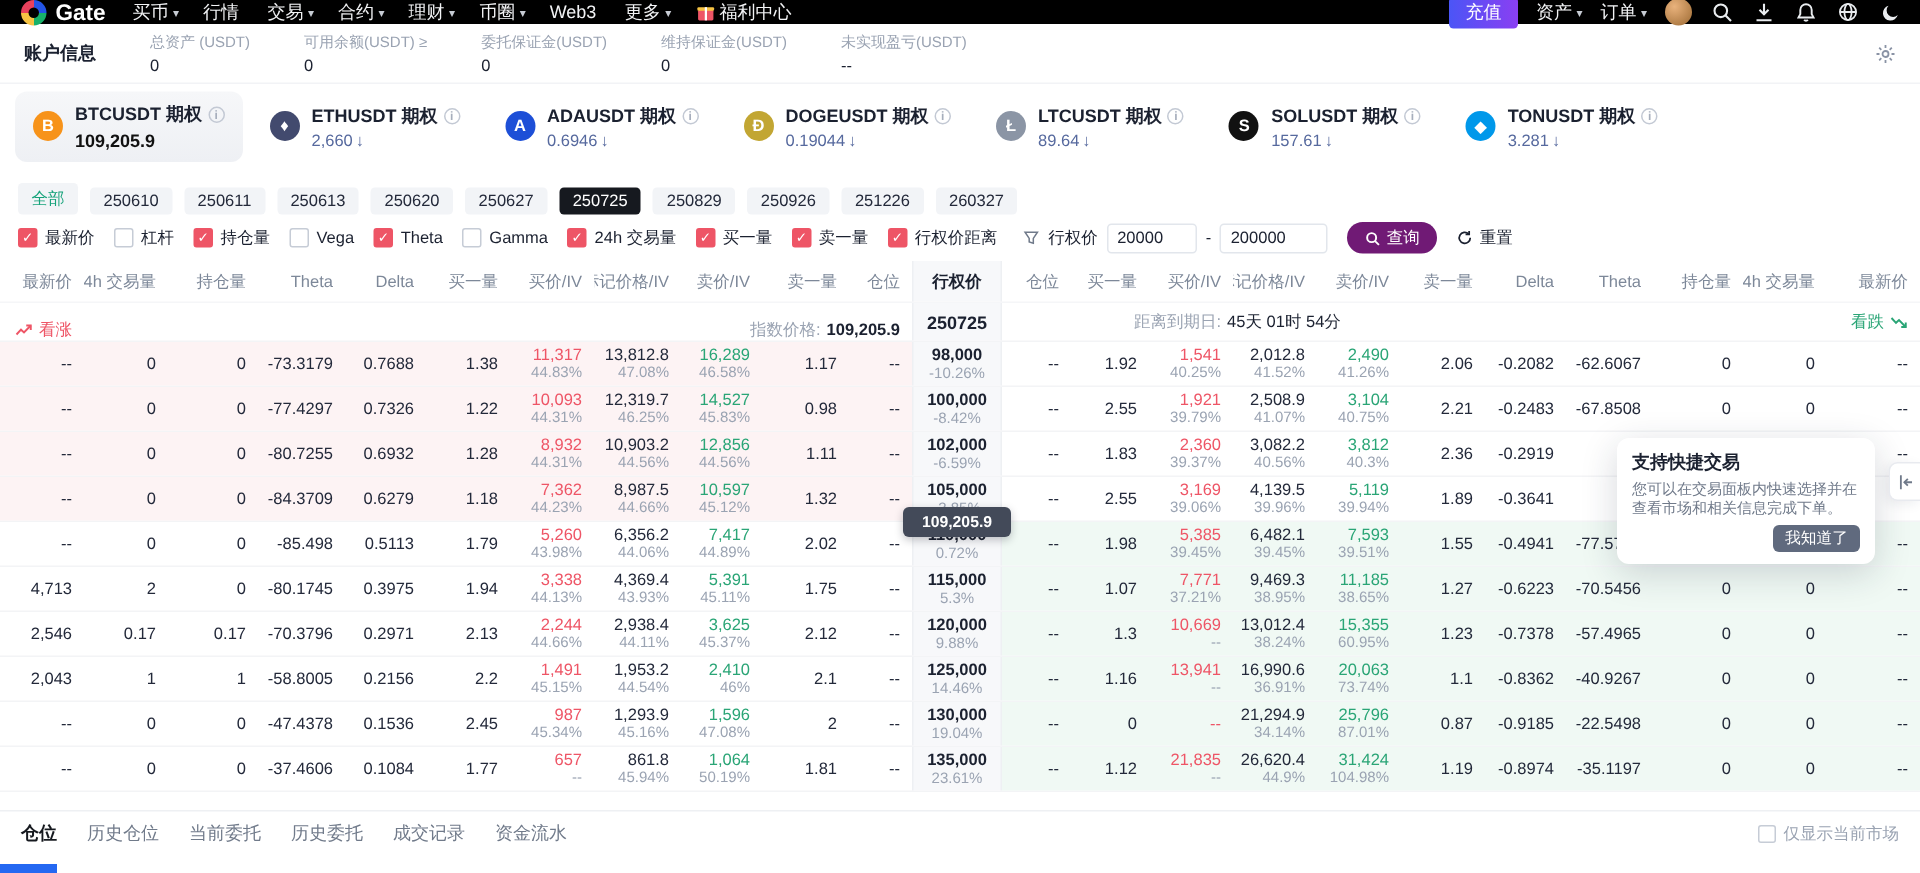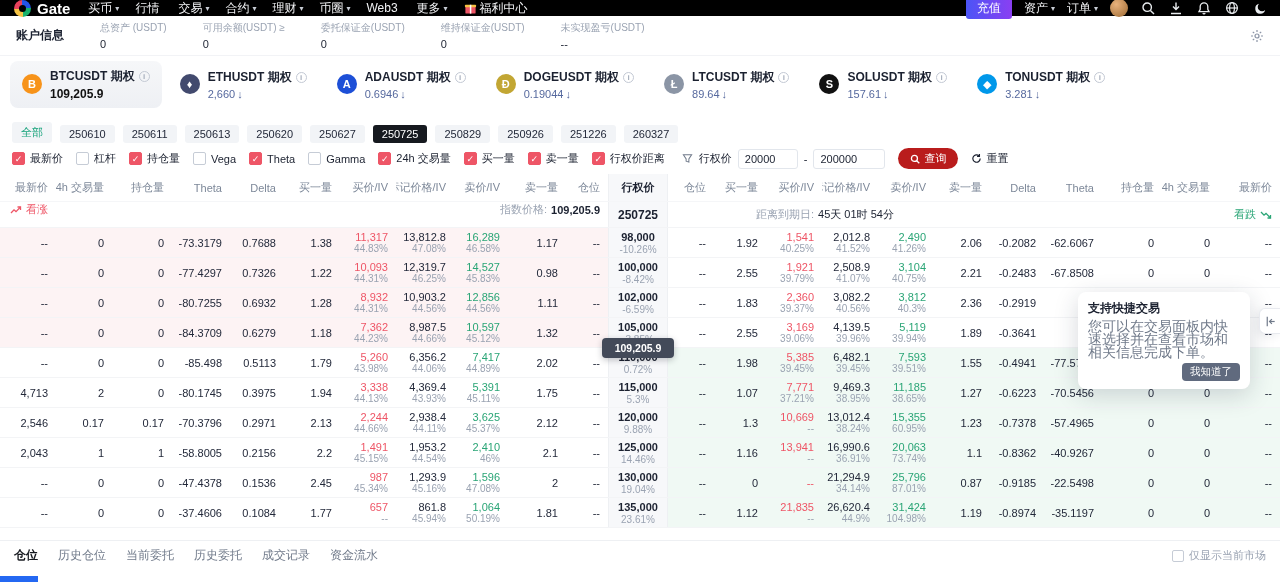--- a/index.html
+++ b/index.html
@@ -53,35 +53,35 @@
 
   
   .filters { height:31px; display:flex; align-items:center; gap:13px; padding:0 12px; font-size:11px; }
   .fcheck { display:flex; align-items:center; gap:5px; cursor:pointer; white-space:nowrap; }
   .box { width:13px; height:13px; border:1px solid #c6ccd6; border-radius:2px; background:#fff; display:flex; align-items:center; justify-content:center; flex:none; }
   .fcheck.checked .box { background:#ee5566; border-color:#ee5566; }
   .fcheck.checked .box::after { content:"✓"; color:#fff; font-size:9px; font-weight:700; }
   .strike-filter { display:flex; align-items:center; gap:6px; margin-left:4px; }
   .sf-input { width:60px; height:20px; border:1px solid #e2e6ec; border-radius:3px; font-size:11px; padding:0 6px; color:#1b2130; font-family:inherit; }
   .sf-input.max { width:72px; }
-  .search-btn { display:flex; align-items:center; gap:4px; background:#b91c1c; color:#fff; border-radius:12px; padding:3px 12px; cursor:pointer; }
+  .search-btn { display:flex; align-items:center; gap:4px; background:#701a75; color:#fff; border-radius:12px; padding:3px 12px; cursor:pointer; }
   .reset-btn { display:flex; align-items:center; gap:4px; color:#1b2130; cursor:pointer; }
 
   
   .side.l { width:608px; }
   .side.r { width:612px; }
   .grid-l { display:grid; grid-template-columns:56px 56px 60px 58px 54px 56px 56px 58px 54px 58px 42px; }
   .grid-r { display:grid; grid-template-columns:46px 52px 56px 56px 56px 56px 54px 58px 60px 56px 62px; }
   .h-row { display:flex; height:28px; border-bottom:1px solid #f5f6f8; }
   .hcell { display:flex; align-items:center; justify-content:flex-end; padding-right:8px; font-size:11px; color:#7d8899; white-space:nowrap; overflow:hidden; }
   .strike-cell { width:60px; background:#f7f8fa; border-left:1px solid #eef0f3; border-right:1px solid #eef0f3; display:flex; align-items:center; justify-content:center; }
   .strike-head { font-weight:700; font-size:11px; color:#1b2130; }
 
   .sub-row { display:flex; height:26px; border-bottom:1px solid #f3f4f6; font-size:11px; }
-  .sub-l { display:flex; align-items:flex-start; padding-left:10px; }
+  .sub-l { display:flex; align-items:flex-end; padding-left:10px; }
   .bull { display:flex; align-items:center; gap:4px; color:#ee5566; cursor:pointer; }
   .idx { margin-left:auto; display:flex; gap:4px; align-items:center; padding-right:8px; }
   .lbl { color:#9aa3b2; }
   .idx b { font-weight:700; }
   .sub-strike { font-weight:700; font-size:12px; }
   .sub-r { display:flex; align-items:center; padding-left:88px; padding-right:8px; }
   .cd { display:flex; gap:4px; align-items:center; }
   .bear { margin-left:auto; display:flex; align-items:center; gap:4px; color:#2aa576; cursor:pointer; }
 
   .rows { position:relative; }
@@ -103,21 +103,21 @@
   .bottom { position:absolute; left:0; top:540px; width:1280px; height:30px; border-top:1px solid #eef0f3; display:flex; align-items:center; gap:20px; padding:0 14px; background:#fff; }
   .btab { font-size:12px; color:#707a8a; cursor:pointer; white-space:nowrap; }
   .btab.active { color:#16191f; font-weight:700; }
   .market-only { margin-left:auto; display:flex; align-items:center; gap:5px; color:#9aa3b2; font-size:11px; cursor:pointer; }
   .mini-box { width:12px; height:12px; border:1px solid #c6ccd6; border-radius:2px; background:#fff; }
   .blue-bar { position:absolute; left:0; bottom:0; width:38px; height:6px; background:#2468f2; }
 
   
   .popup { position:absolute; left:1078px; top:292px; width:172px; background:#fff; border-radius:8px; box-shadow:0 6px 24px rgba(30,40,60,.18); padding:8px 10px; z-index:40; }
   .popup-title { font-size:12px; font-weight:700; margin-bottom:3px; }
-  .popup-body { font-size:14px; color:#707a8a; line-height:13px; }
+  .popup-body { font-size:10px; color:#707a8a; line-height:13px; }
   .popup-actions { display:flex; justify-content:flex-end; margin-top:4px; }
   .ok-btn { background:#606a7e; color:#fff; font-size:10.5px; padding:2px 8px; border-radius:4px; cursor:pointer; }
   .collapse { position:absolute; right:0; top:308px; width:21px; height:26px; background:#fff; border:1px solid #e8eaef; border-right:none; border-radius:6px 0 0 6px; display:flex; align-items:center; justify-content:center; box-shadow:-2px 2px 8px rgba(30,40,60,.08); z-index:41; cursor:pointer; }
 </style>
 </head>
 <body>
 
 <div class="nav">
   <div class="logo">
     <span class="logo-ico"></span>

